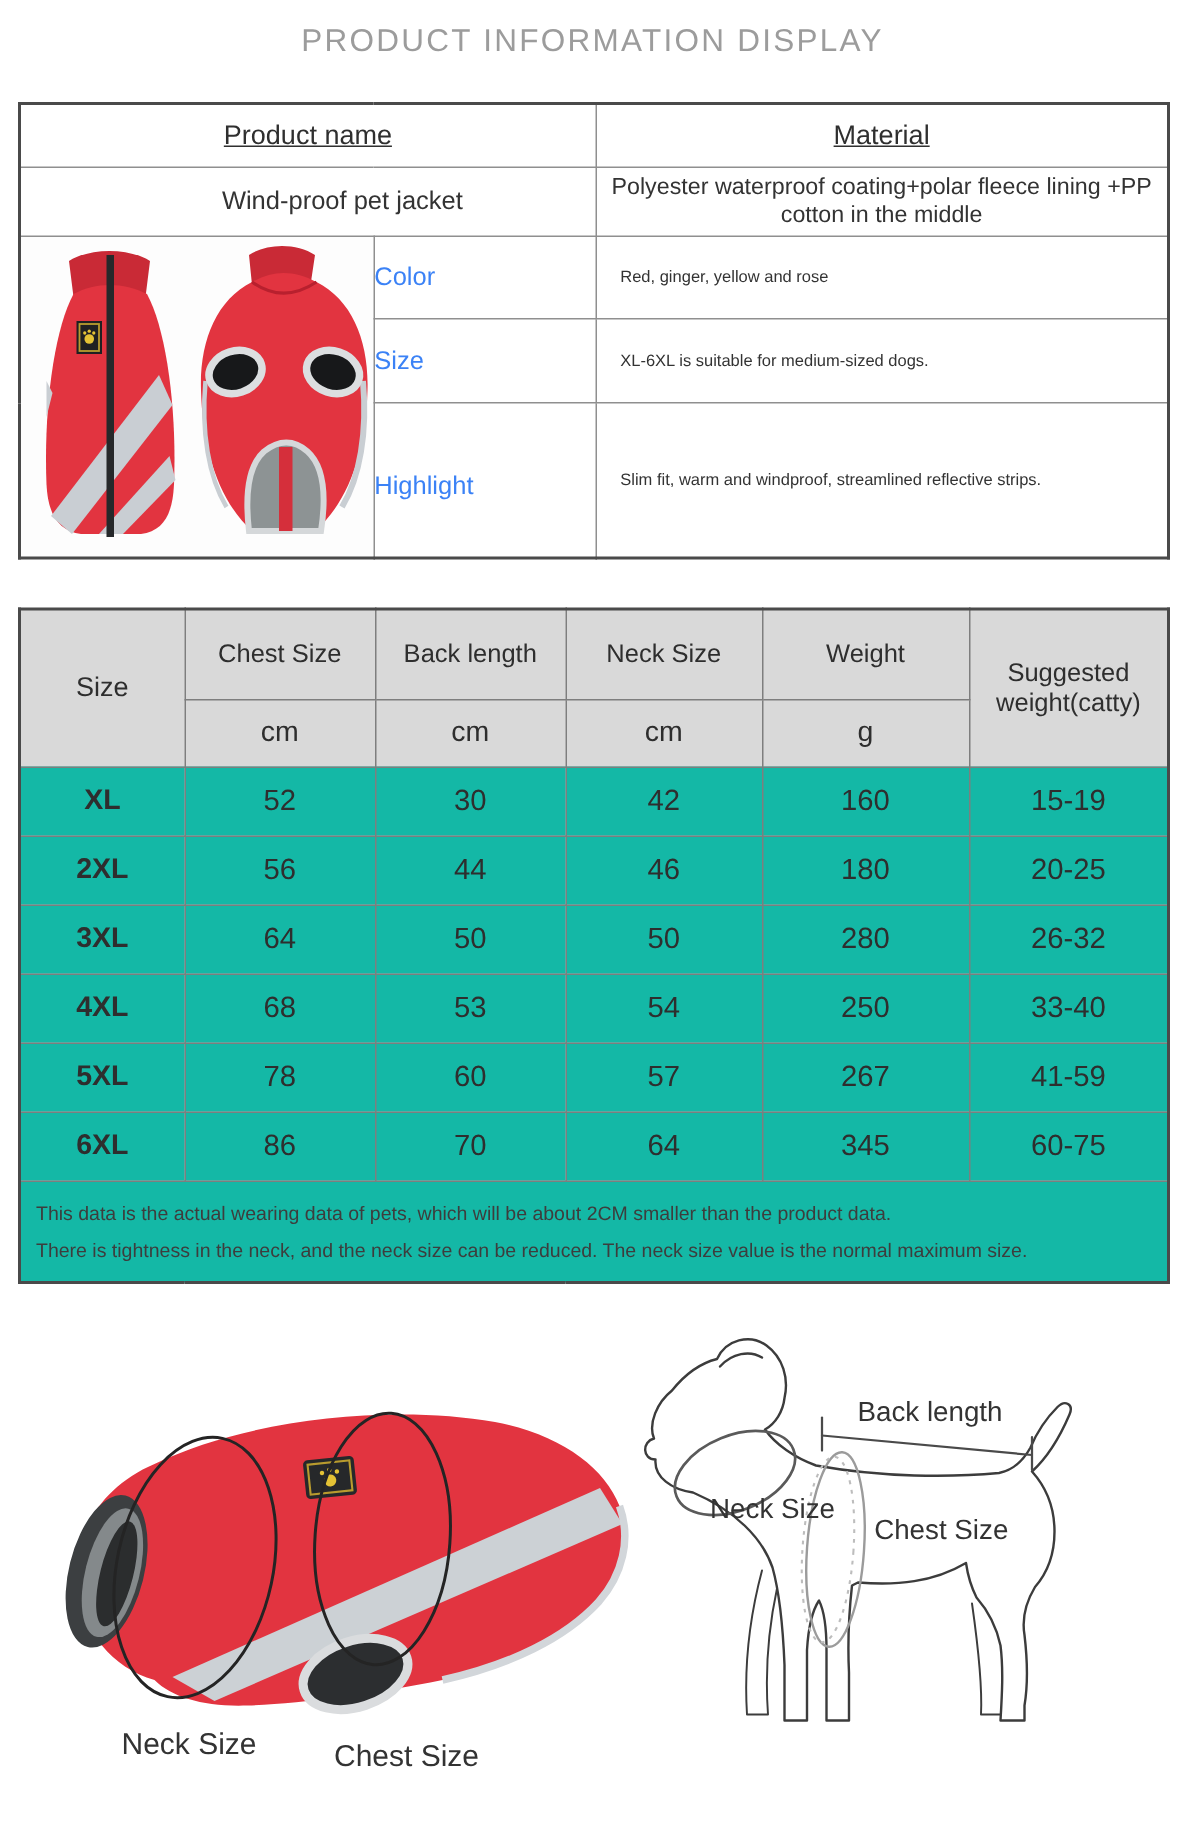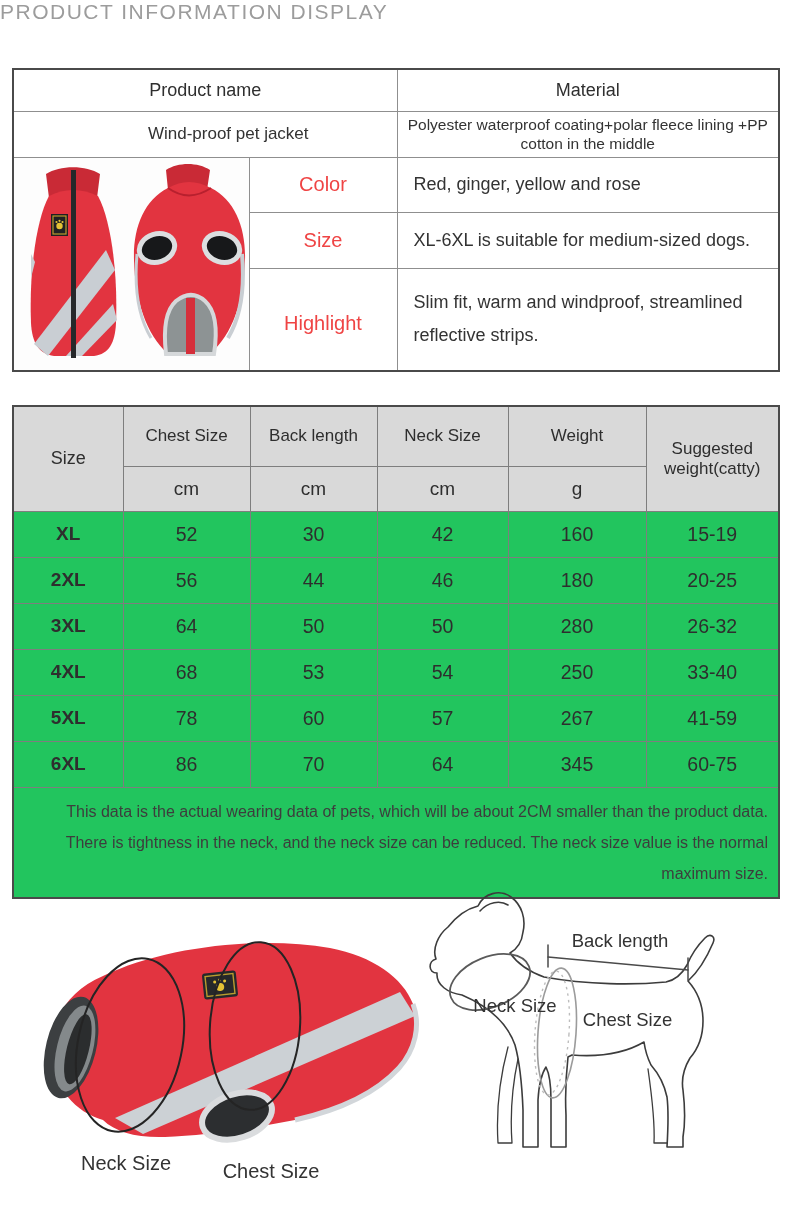--- a/index.html
+++ b/index.html
@@ -1,55 +1,55 @@
 <!DOCTYPE html>
 <html><head>
 <meta charset="utf-8">
 <style>
   * { margin:0; padding:0; box-sizing:border-box; }
   html,body { background:#ffffff; }
   body { font-family:"Liberation Sans", sans-serif; color:#333; }
   #page { position:relative; width:790px; height:1217px; background:#fff; overflow:hidden; }
 
   .page-title {
-    position:absolute; left:0; top:0; width:790px;
-    text-align:left; font-size:21px; letter-spacing:1.5px;
+    position:absolute; left:0; top:16px; width:790px;
+    text-align:center; font-size:21px; letter-spacing:1.5px;
     color:#9c9c9c; font-weight:400;
   }
 
   
   table.info {
     position:absolute; left:12px; top:68px; width:766px;
     border-collapse:collapse; table-layout:fixed;
     border:2px solid #4a4a4a;
   }
   table.info td { border:1px solid #8f8f8f; vertical-align:middle; }
   table.info .c { text-align:center; }
-  td.hdr { font-size:18px; color:#2f2f2f; }
+  td.hdr { font-size:18px; color:#2f2f2f;text-decoration:underline; }
   td.val-center { font-size:17px; color:#333;padding-left:46px; }
   td.mat-val { font-size:15.5px; line-height:1.25; text-align:center; }
-  td.row-label { font-size:20px; text-align:center; color:#ef4444; }
-  td.row-value { font-size:18px; padding-left:16px; color:#333; }
+  td.row-label { font-size:17px; text-align:left; color:#3b82f6; }
+  td.row-value { font-size:11px; padding-left:16px; color:#333; }
   td.photo-cell { padding:0; background:#fdfdfd; }
   td.hl-label { vertical-align:top; padding-top:8px; }
   td.hl-value { line-height:1.85;margin-top:28px; }
 
   
   table.sizes {
     position:absolute; left:12px; top:405px; width:766px;
     border-collapse:collapse; table-layout:fixed;
     border:2px solid #4a4a4a;
   }
   table.sizes td, table.sizes th { border:1px solid #7e7e7e; text-align:center; vertical-align:middle; }
   table.sizes th { background:#d9d9d9; font-weight:400; font-size:17px; color:#2e2e2e; }
   table.sizes th.unit { font-weight:400; font-size:19px; }
-  table.sizes td { font-size:19.5px; color:#2e2e2e; background:#22c55e; }
+  table.sizes td { font-size:19.5px; color:#2e2e2e; background:#14b8a6; }
   table.sizes td.size-col { font-weight:700; font-size:19px; }
   td.notes-cell { padding:8px 10px; }
-  .note-line { font-size:16px; color:#3d3d3d; line-height:1.95; text-align:right; }
+  .note-line { font-size:13px; color:#3d3d3d; line-height:1.95; text-align:left; }
 
   
   .abs { position:absolute; }
   .m-label { position:absolute; font-size:19px; color:#333; text-align:center; white-space:nowrap; }
 </style>
 </head>
 <body>
 
 <div id="page">
 

